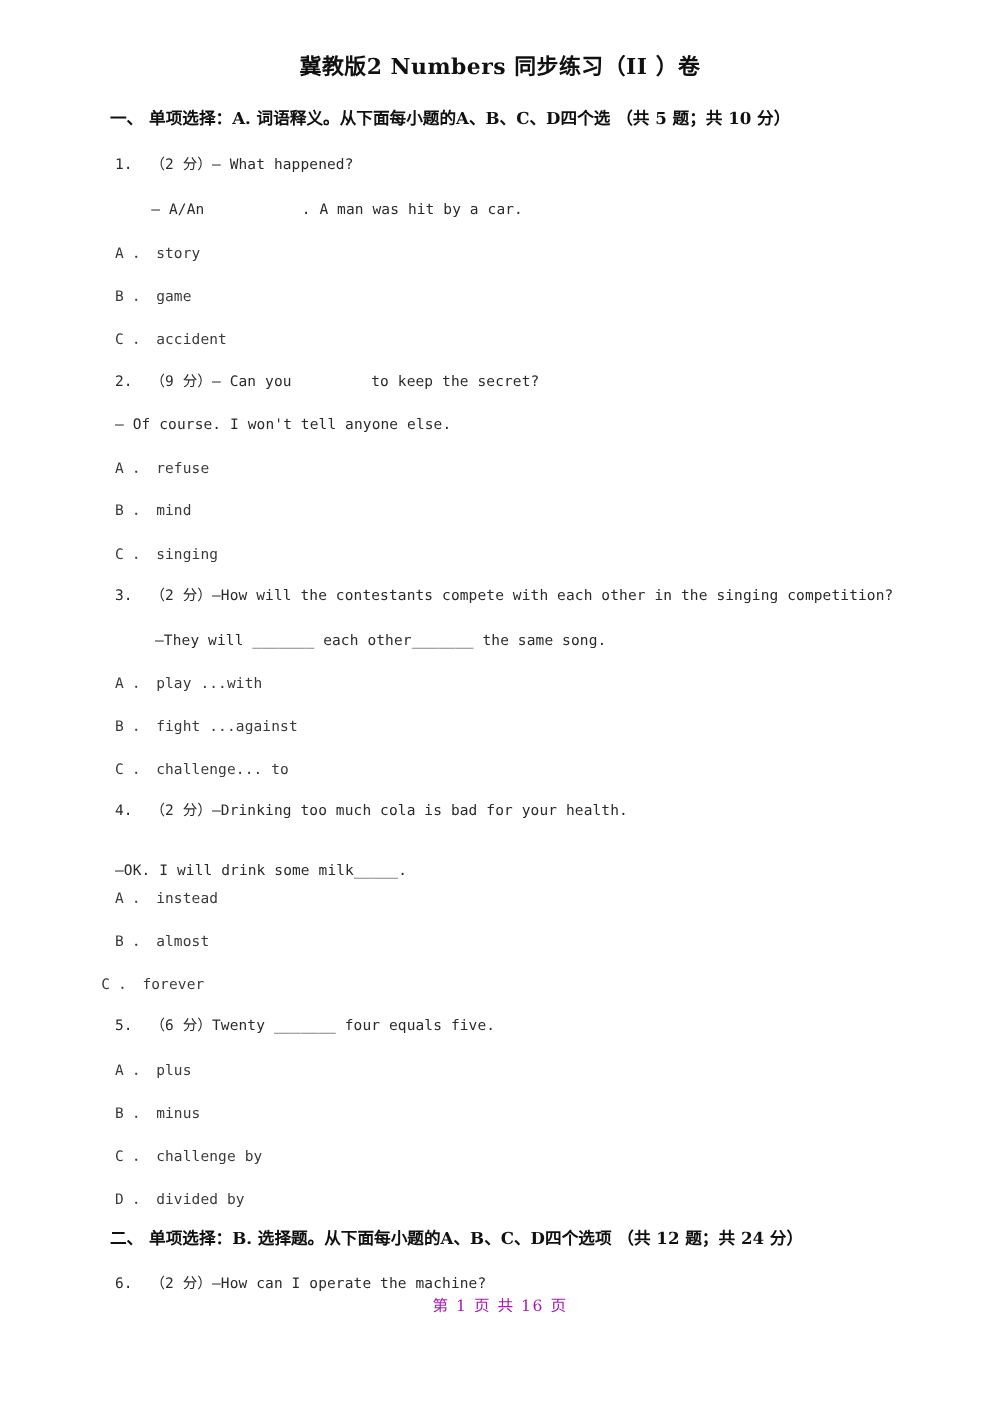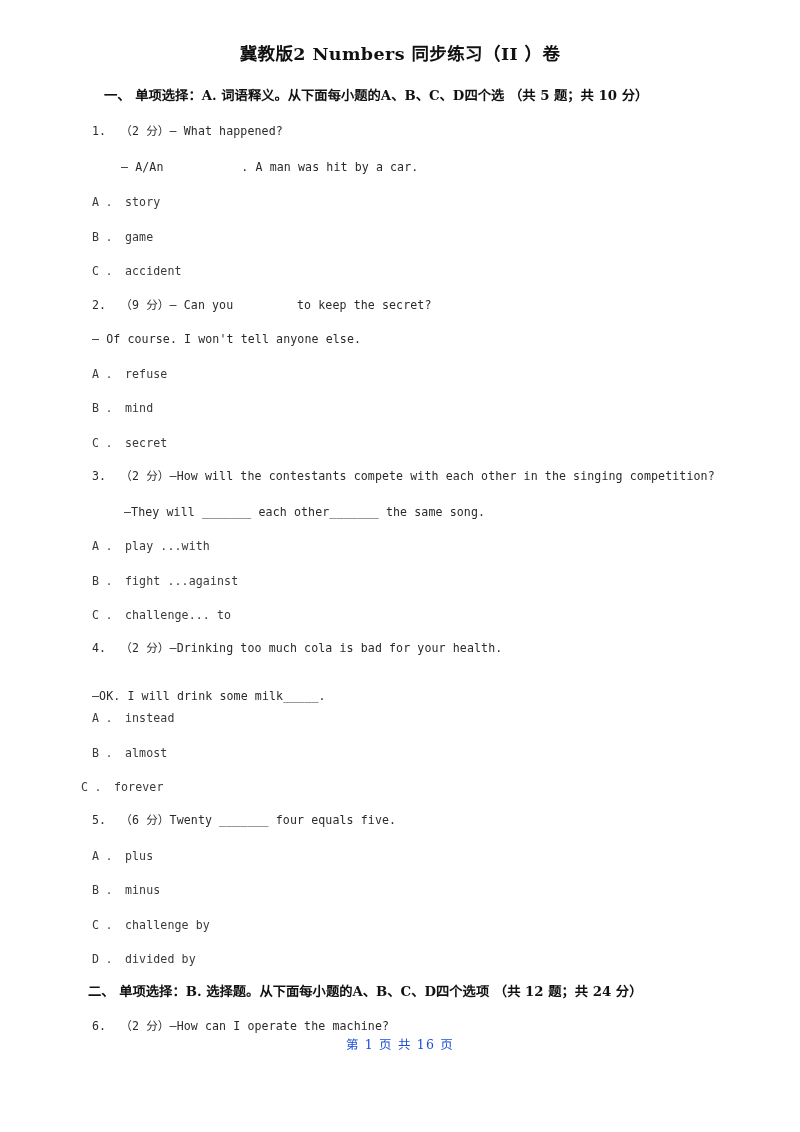--- a/index.html
+++ b/index.html
@@ -66,44 +66,44 @@
 
   
   .page-footer {
     position: absolute;
     left: 0;
     right: 0;
     top: 1034px;
     text-align: center;
     font-family: "DejaVu Serif", "Liberation Serif", serif;
     font-size: 12.5px;
-    color: #1d4ed8;
+    color: #a21caf;
     letter-spacing: 1.2px;
     white-space: nowrap;
   }
 </style>
 </head>
 <body>
 
 <div class="page">
 
   <h1 class="doc-title">冀教版2 Numbers 同步练习（II ）卷</h1>
 
   <div id="body-rows">
-      <div class="section-heading" style="position: absolute; left: 104px; top: 87px;">一、  单项选择：A. 词语释义。从下面每小题的A、B、C、D四个选 （共 5 题；共 10 分）</div>
+      <div class="section-heading" style="position: absolute; left: 88px; top: 87px;">一、  单项选择：A. 词语释义。从下面每小题的A、B、C、D四个选 （共 5 题；共 10 分）</div>
       <div class="q-line" style="position: absolute; left: 92px; top: 124px;">1.  （2 分）— What happened?</div>
       <div class="q-line" style="position: absolute; left: 92px; top: 160px; margin-left: 29px;">— A/An           . A man was hit by a car.</div>
       <div class="opt-line" style="position: absolute; left: 92px; top: 195px;">A ． story</div>
       <div class="opt-line" style="position: absolute; left: 92px; top: 230px;">B ． game</div>
       <div class="opt-line" style="position: absolute; left: 92px; top: 264px;">C ． accident</div>
       <div class="q-line" style="position: absolute; left: 92px; top: 298px;">2.  （9 分）— Can you         to keep the secret?</div>
       <div class="q-line" style="position: absolute; left: 92px; top: 332px;">— Of course. I won't tell anyone else.</div>
       <div class="opt-line" style="position: absolute; left: 92px; top: 367px;">A ． refuse</div>
       <div class="opt-line" style="position: absolute; left: 92px; top: 401px;">B ． mind</div>
-      <div class="opt-line" style="position: absolute; left: 92px; top: 436px;">C ． secret</div>
+      <div class="opt-line" style="position: absolute; left: 92px; top: 436px;">C ． singing</div>
       <div class="q-line" style="position: absolute; left: 92px; top: 469px;">3.  （2 分）—How will the contestants compete with each other in the singing competition?</div>
       <div class="q-line" style="position: absolute; left: 92px; top: 505px; margin-left: 32px;">—They will _______ each other_______ the same song.</div>
       <div class="opt-line" style="position: absolute; left: 92px; top: 539px;">A ． play ...with</div>
       <div class="opt-line" style="position: absolute; left: 92px; top: 574px;">B ． fight ...against</div>
       <div class="opt-line" style="position: absolute; left: 92px; top: 608px;">C ． challenge... to</div>
       <div class="q-line" style="position: absolute; left: 92px; top: 641px;">4.  （2 分）—Drinking too much cola is bad for your health.</div>
       <div class="q-line" style="position: absolute; left: 92px; top: 677px; margin-top: 12px;">—OK. I will drink some milk_____.</div>
       <div class="opt-line" style="position: absolute; left: 92px; top: 711px;">A ． instead</div>
       <div class="opt-line" style="position: absolute; left: 92px; top: 746px;">B ． almost</div>
       <div class="opt-line" style="position: absolute; left: 81px; top: 780px;">C ． forever</div>

